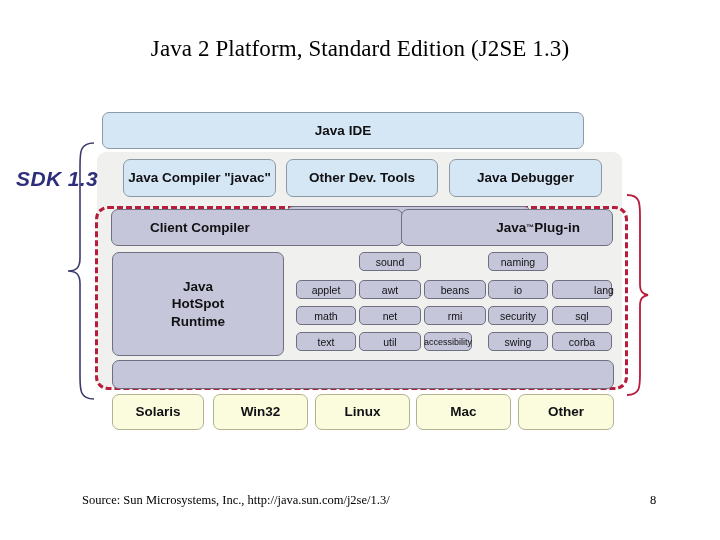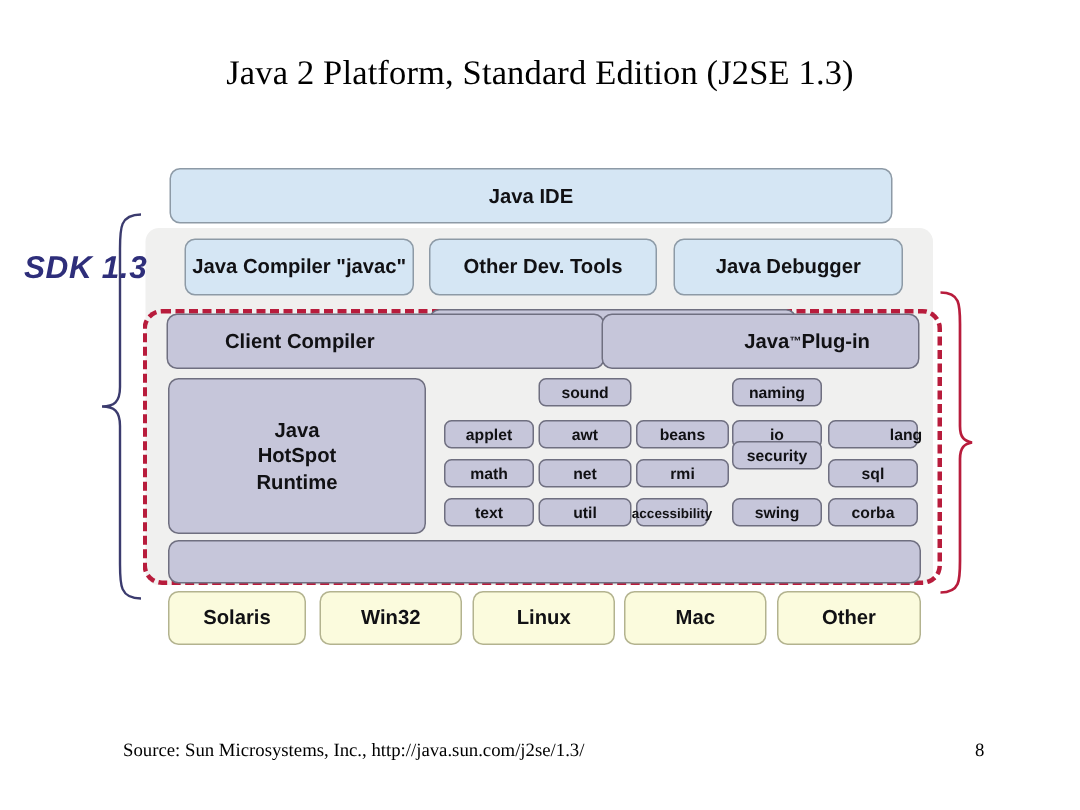--- a/index.html
+++ b/index.html
@@ -62,21 +62,21 @@
     border: 1px solid #8b8b95;
     font-weight: bold;
     color: #111114;
     text-align: center;
     line-height: 1.12;
   }
   .box-blue   { background: #d5e6f4; border-color: #8d9aa6; }
   .box-purple { background: #c6c6da; border-color: #6f6f80; }
   .box-yellow { background: #fbfbdd; border-color: #b3b38f; }
 
-  .ide-box      { left: 113px; top: 112px; width: 482px; height: 37px; font-size: 13.5px; }
+  .ide-box      { left: 102px; top: 112px; width: 482px; height: 37px; font-size: 13.5px; }
   .devtool-box  { top: 159px; height: 38px; font-size: 13.5px; }
   .dev-0 { left: 123px; width: 153px; }
   .dev-1 { left: 286px; width: 152px; }
   .dev-2 { left: 449px; width: 153px; }
 
   
   .compiler-row { position: absolute; left: 111px; top: 206px; width: 502px; height: 40px; }
 
   .cc-box {
     position: absolute; left: 0; top: 3px;
@@ -120,21 +120,21 @@
   
   .api-grid { position: absolute; left: 296px; top: 252px; width: 318px; height: 104px; }
   .api-box {
     position: absolute;
     box-sizing: border-box;
     height: 19px;
     background: #c6c6da;
     border: 1px solid #6f6f80;
     border-radius: 5px;
     display: flex; align-items: center; justify-content: center;
-    font-size: 10.5px; font-weight: bold; color: #111114;
+    font-size: 10.5px; font-weight: normal; color: #111114;
   }
 
   
   .runtime-bar {
     left: 112px; top: 360px; width: 502px; height: 29px;
   }
 
   
   .plat-box { top: 394px; height: 36px; font-size: 13.5px; }
   .plat-0 { left: 112px; width: 92px; text-align: center; }
@@ -226,21 +226,21 @@
       <div class="api-box" style="left: 63px; top: 0px; width: 62px;">sound</div>
       <div class="api-box" style="left: 192px; top: 0px; width: 60px;">naming</div>
       <div class="api-box" style="left: 0px; top: 28px; width: 60px;">applet</div>
       <div class="api-box" style="left: 63px; top: 28px; width: 62px;">awt</div>
       <div class="api-box" style="left: 128px; top: 28px; width: 62px;">beans</div>
       <div class="api-box" style="left: 192px; top: 28px; width: 60px;">io</div>
       <div class="api-box" style="left: 256px; top: 28px; width: 60px; padding-left: 44px;">lang</div>
       <div class="api-box" style="left: 0px; top: 54px; width: 60px;">math</div>
       <div class="api-box" style="left: 63px; top: 54px; width: 62px;">net</div>
       <div class="api-box" style="left: 128px; top: 54px; width: 62px;">rmi</div>
-      <div class="api-box" style="left: 192px; top: 42px; width: 60px;">security</div>
+      <div class="api-box" style="left: 192px; top: 54px; width: 60px;">security</div>
       <div class="api-box" style="left: 256px; top: 54px; width: 60px;">sql</div>
       <div class="api-box" style="left: 0px; top: 80px; width: 60px;">text</div>
       <div class="api-box" style="left: 63px; top: 80px; width: 62px;">util</div>
       <div class="api-box" style="left: 128px; top: 80px; width: 48px; font-size: 9px;">accessibility</div>
       <div class="api-box" style="left: 192px; top: 80px; width: 60px;">swing</div>
       <div class="api-box" style="left: 256px; top: 80px; width: 60px;">corba</div>
     </div>
 
   <div class="box box-purple runtime-bar"></div>
 

